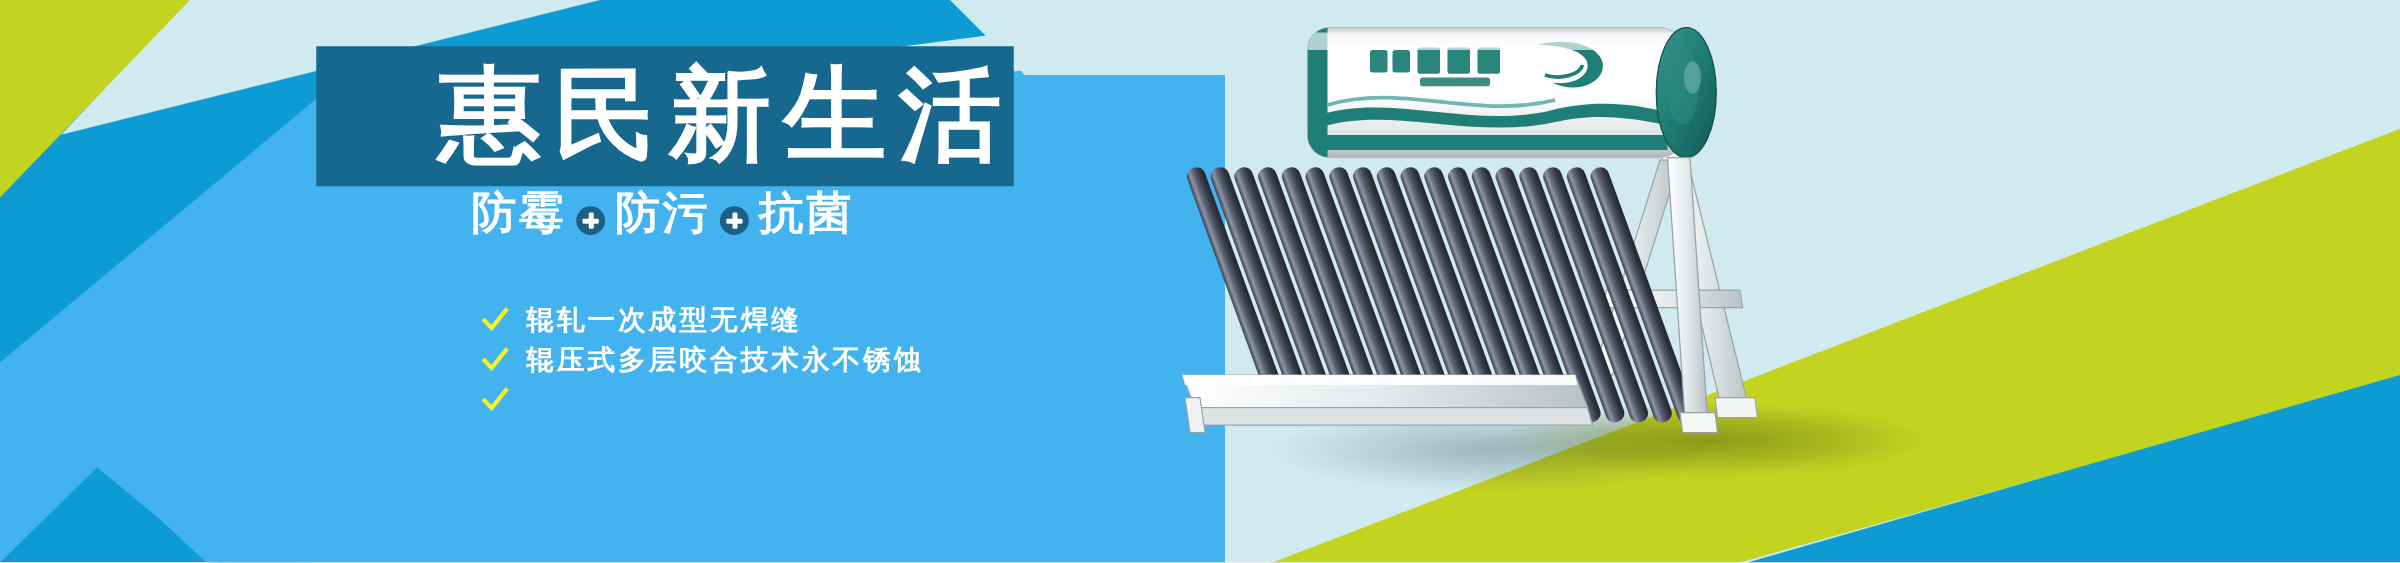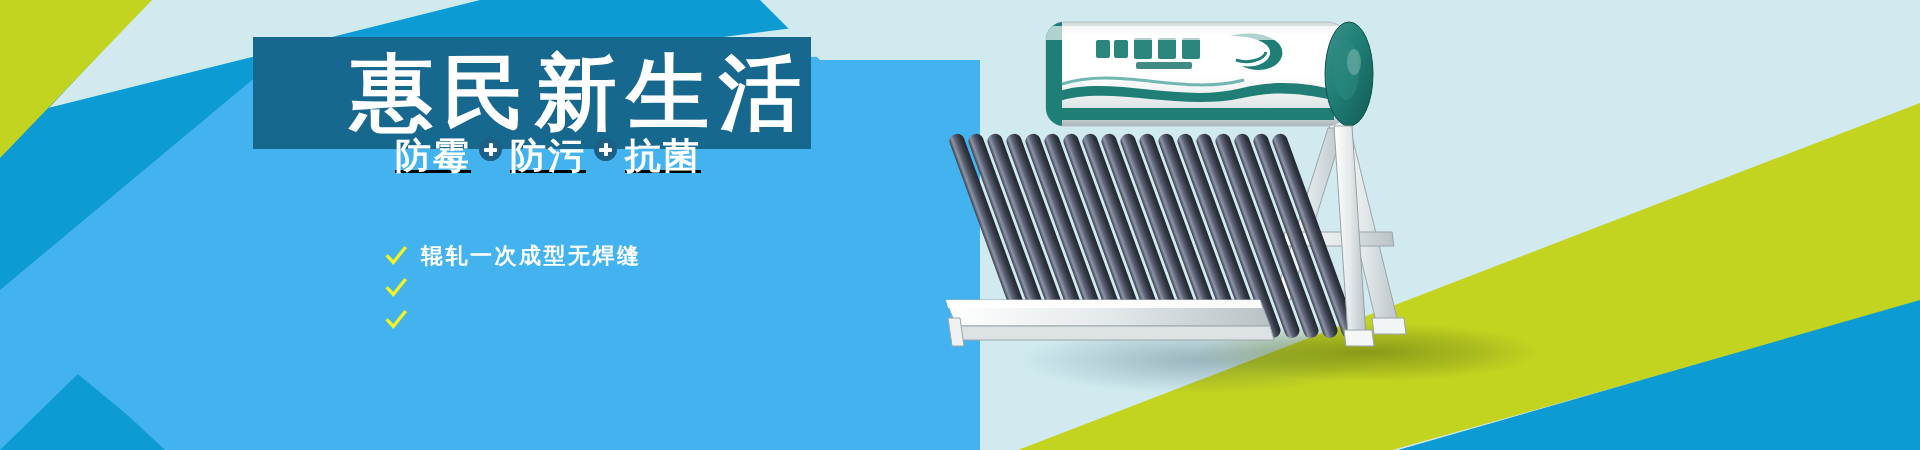--- a/index.html
+++ b/index.html
@@ -38,30 +38,29 @@
     font-weight: bold;
     letter-spacing: 10px;
     line-height: 1;
     white-space: nowrap;
     text-indent: 10px;
   }
 
   
   .subtitle {
     position: absolute;
-    left: 268px;
+    left: 250px;
     top: 138px;
     width: 560px;
     height: 50px;
     z-index: 7;
     display: flex;
-    align-items: flex-start;
+    align-items: flex-end;
     justify-content: center;
     gap: 6px;
-    text-decoration: underline;
   }
   .subtitle-word {
     color: #ffffff;
     font-size: 36px;
     font-weight: bold;
     letter-spacing: 2px;
     line-height: 1;
     white-space: nowrap;
   }
   .plus-badge {
@@ -176,20 +175,21 @@
       <svg class="check-icon" viewBox="0 0 24 24">
         <path d="M3 12.5 L9 19 L21.5 3.5" fill="none" stroke="#f5f51e" stroke-width="3.6" stroke-linecap="square"></path>
       </svg>
       <span class="feature-label">辊轧一次成型无焊缝</span>
     </div>
 
     <div class="feature-row">
       <svg class="check-icon" viewBox="0 0 24 24">
         <path d="M3 12.5 L9 19 L21.5 3.5" fill="none" stroke="#f5f51e" stroke-width="3.6" stroke-linecap="square"></path>
       </svg>
+      <span class="feature-label">辊压式多层咬合技术永不锈蚀</span>
     </div>
 
     <div class="feature-row">
       <svg class="check-icon" viewBox="0 0 24 24">
         <path d="M3 12.5 L9 19 L21.5 3.5" fill="none" stroke="#f5f51e" stroke-width="3.6" stroke-linecap="square"></path>
       </svg>
     </div>
 
 
 

